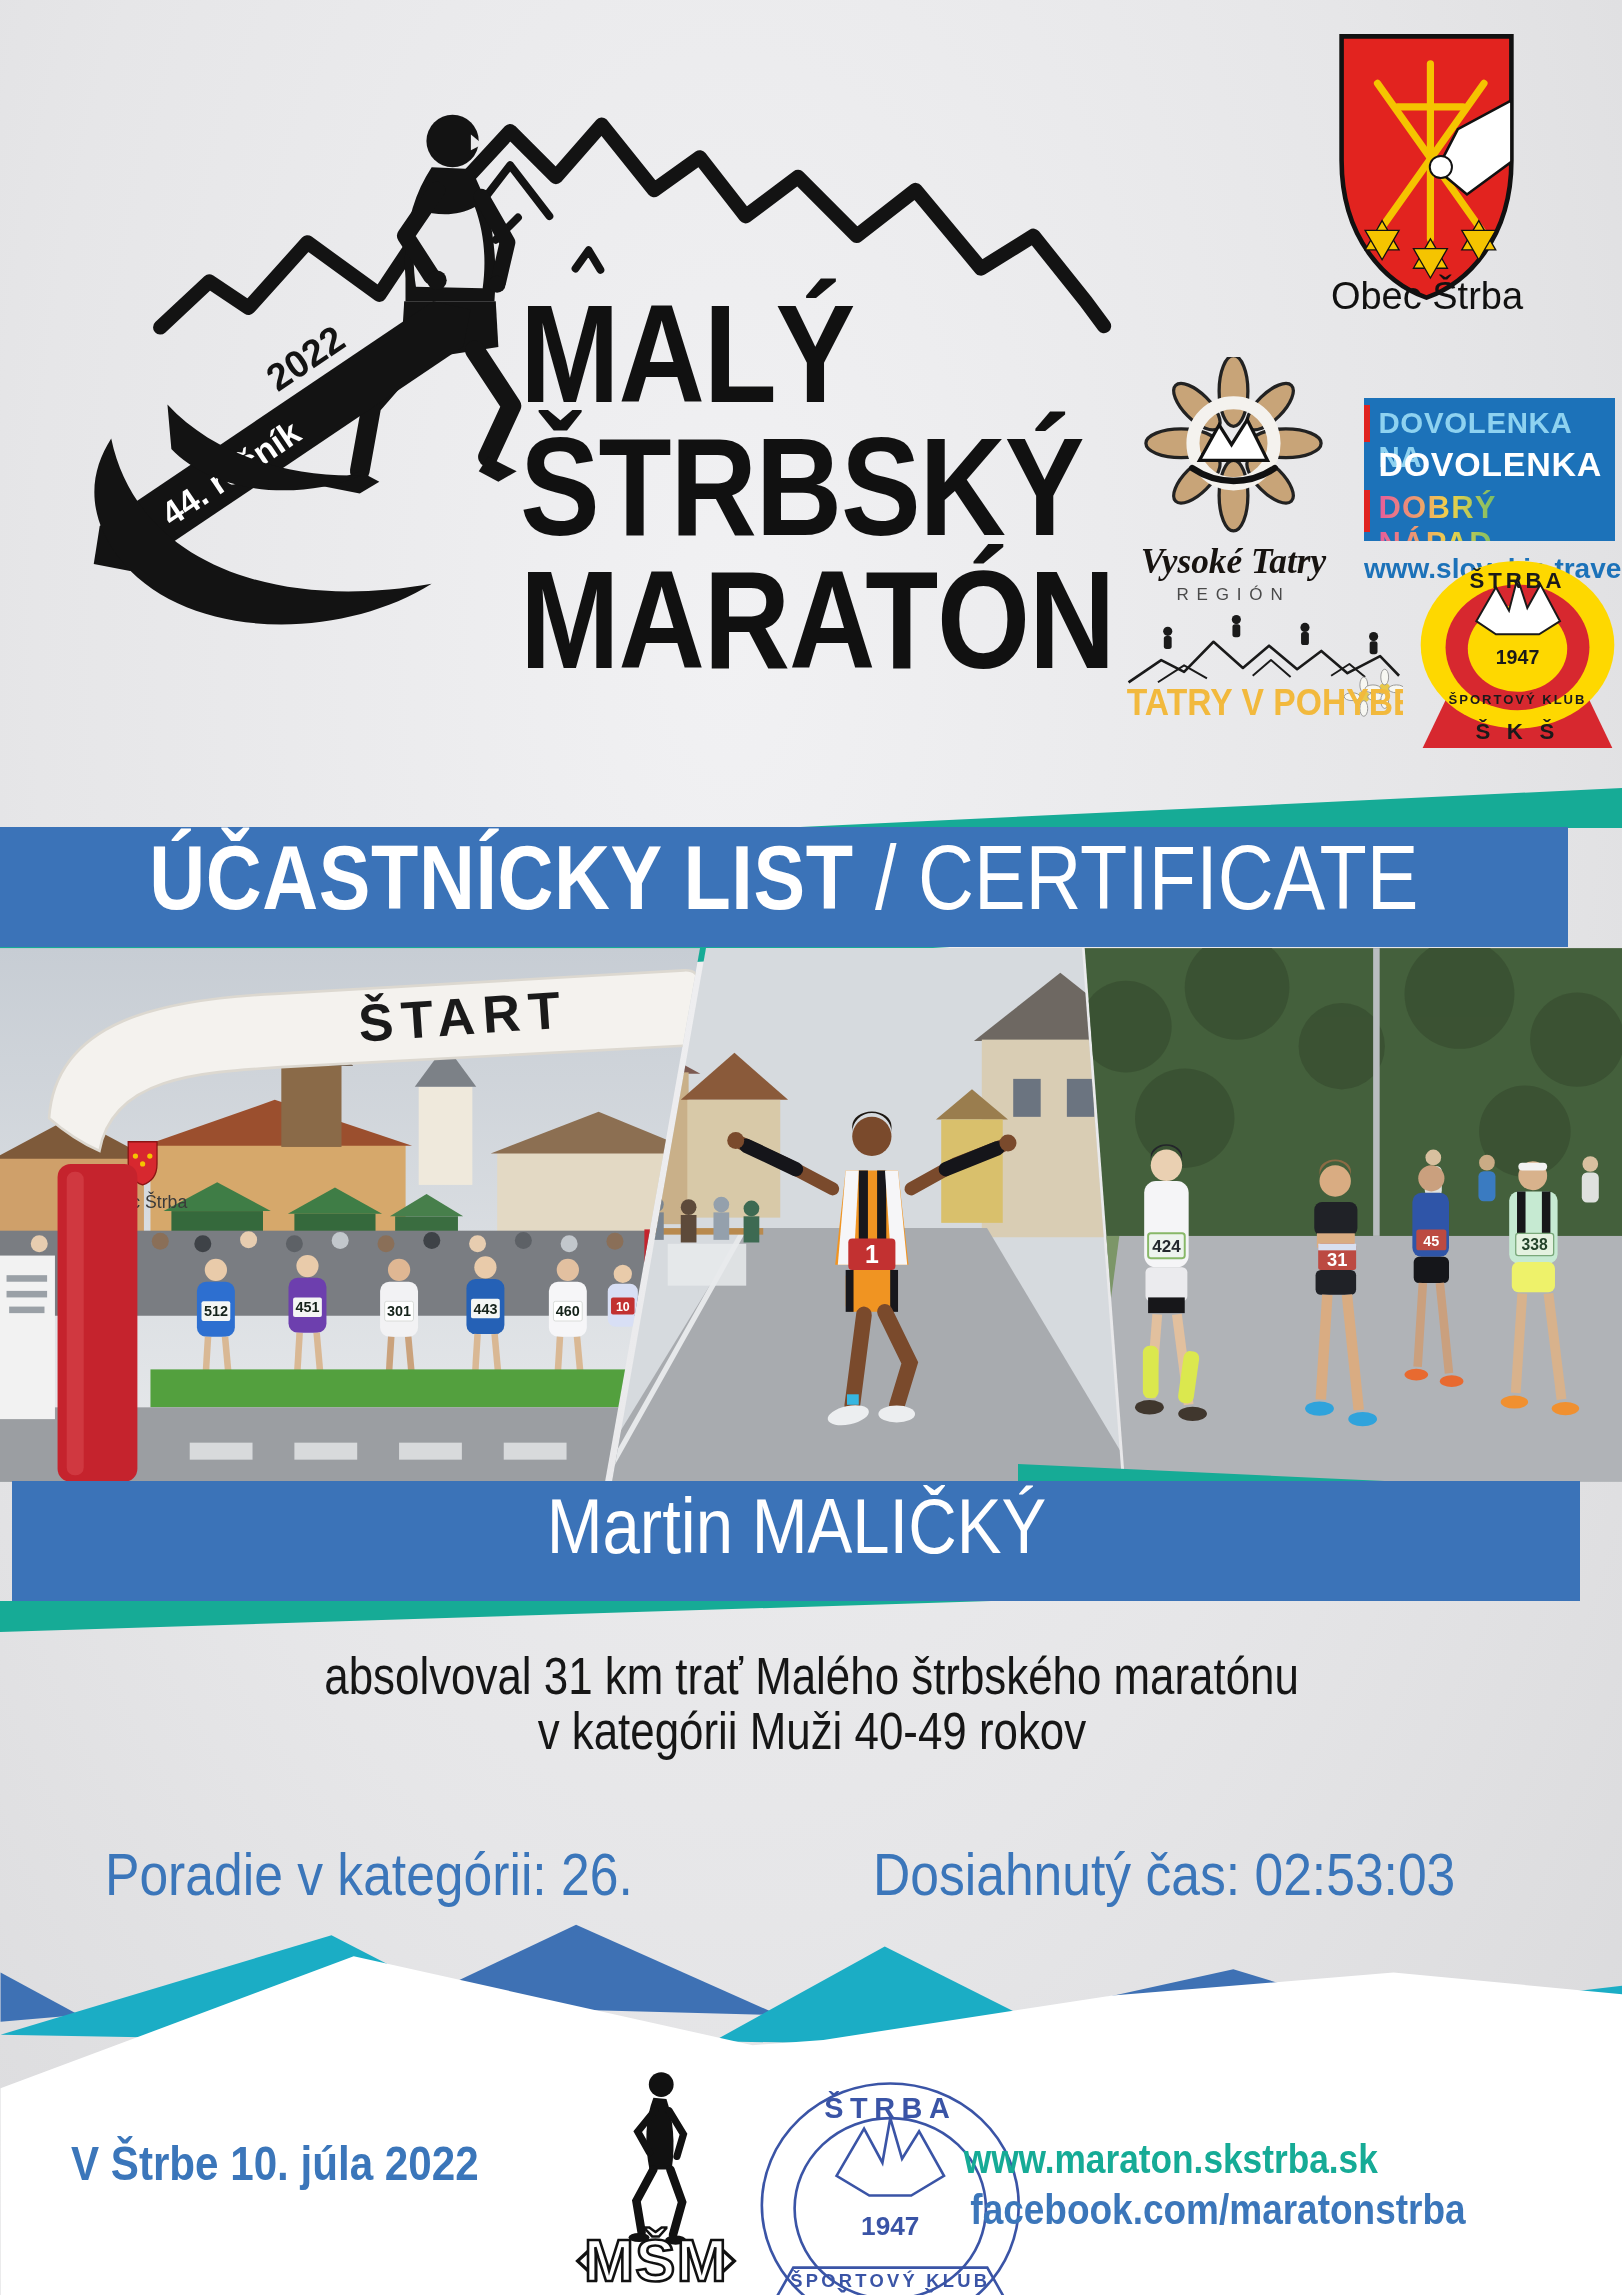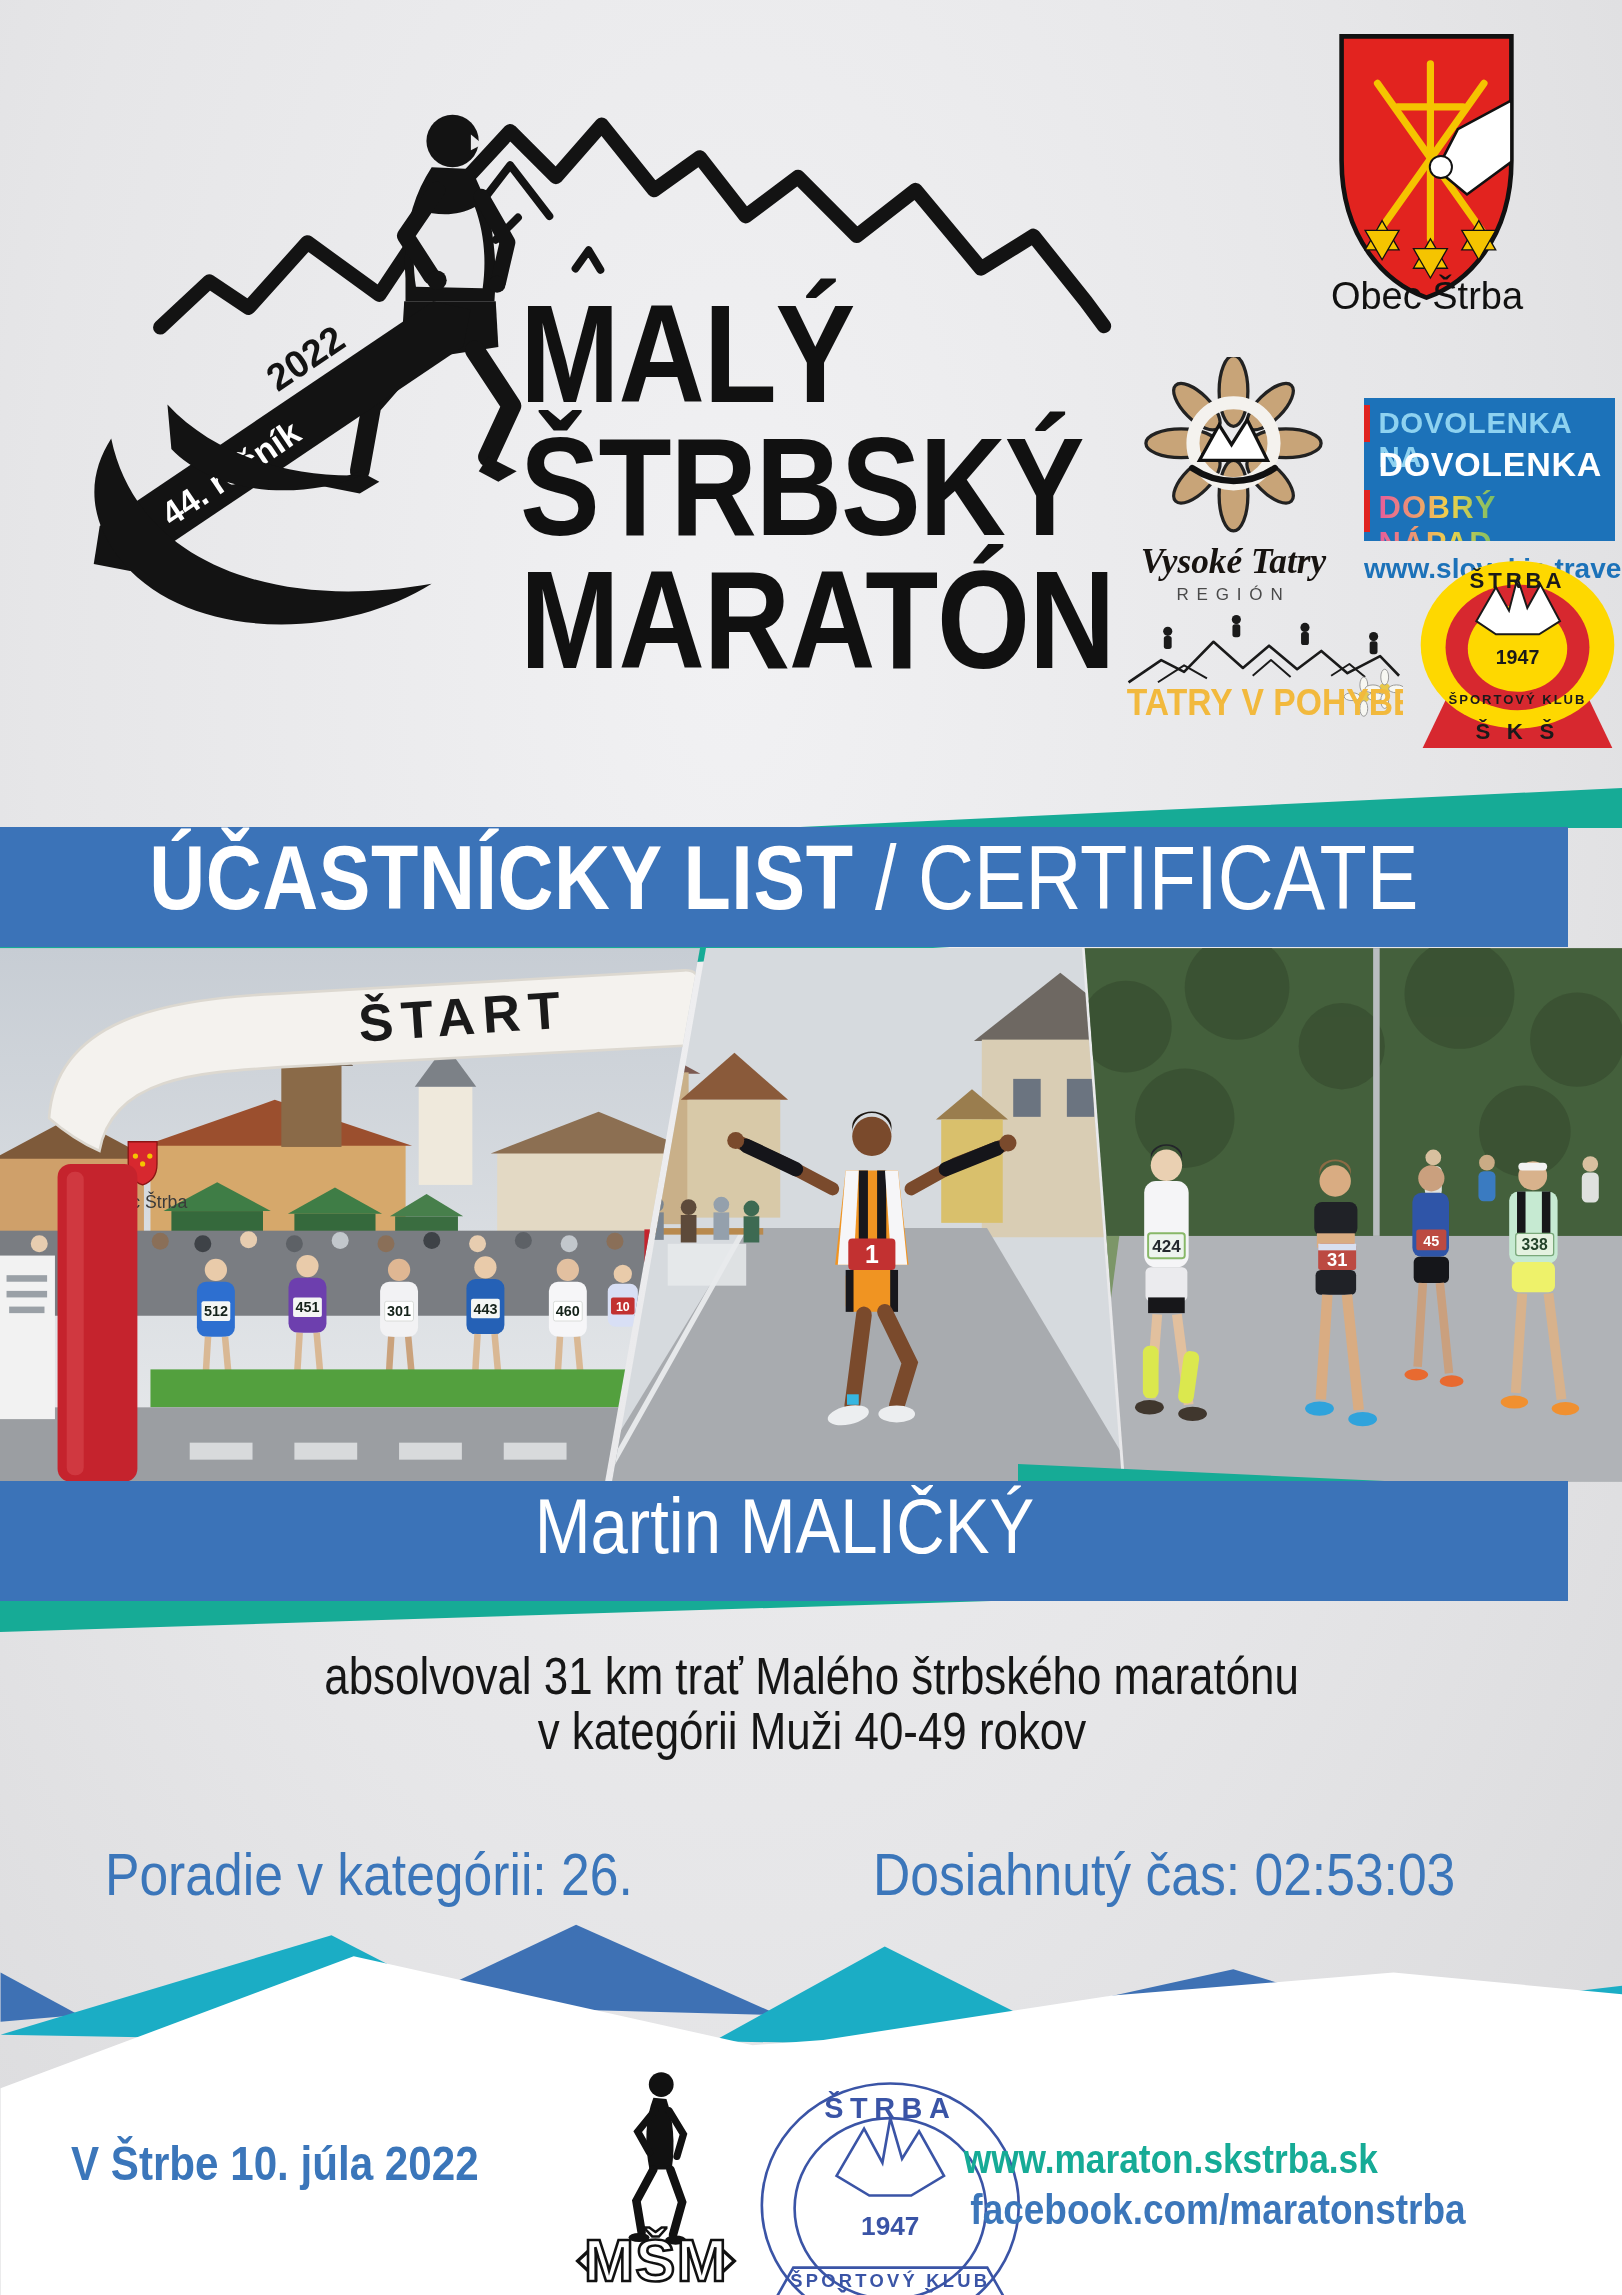--- a/index.html
+++ b/index.html
@@ -25,21 +25,21 @@
        background:linear-gradient(90deg,#e85a9b 0%,#f0d24a 30%,#58b66c 55%,#7e6bbf 80%,#46b4d8 100%);
        -webkit-background-clip:text;background-clip:text;color:transparent;}
   .slovakia-url{left:1364px;top:553px;width:251px;text-align:center;font-size:28px;font-weight:700;color:#1c72b9;}
 
   
   .teal{background:#16ab96;}
   .band{left:0;width:1568px;height:120px;background:#3b73b8;display:flex;justify-content:center;color:#fff;}
   .band1{top:827px;font-size:90px;}
   .band1 b{font-weight:700;letter-spacing:0.7px;}
   .band1 .lt{font-weight:400;}
-  .band2{top:1481px;font-size:78px;font-weight:400;}
+  .band2{top:1481px;font-size:78px;font-weight:400;margin-left:12px;}
   .wedge1a{left:779px;top:788px;width:844px;height:40px;clip-path:polygon(100% 0,100% 100%,0 100%);}
   .wedge1b{left:0;top:947px;width:950px;height:56px;clip-path:polygon(0 0,100% 0,0 100%);}
   .wedge2a{left:1018px;top:1464px;width:383px;height:17.7px;clip-path:polygon(0 0,0 100%,100% 100%);}
   .wedge2b{left:0;top:1601px;width:991px;height:31px;clip-path:polygon(0 0,100% 0,0 100%);}
 
   
   .photos{left:0;top:948px;width:1623px;height:534px;}
   .ph{position:absolute;top:0;height:534px;}
   .ph svg{display:block;}
   .ph1{left:0;width:700px;clip-path:polygon(0 0,700px 0,605px 534px,0 534px);}

